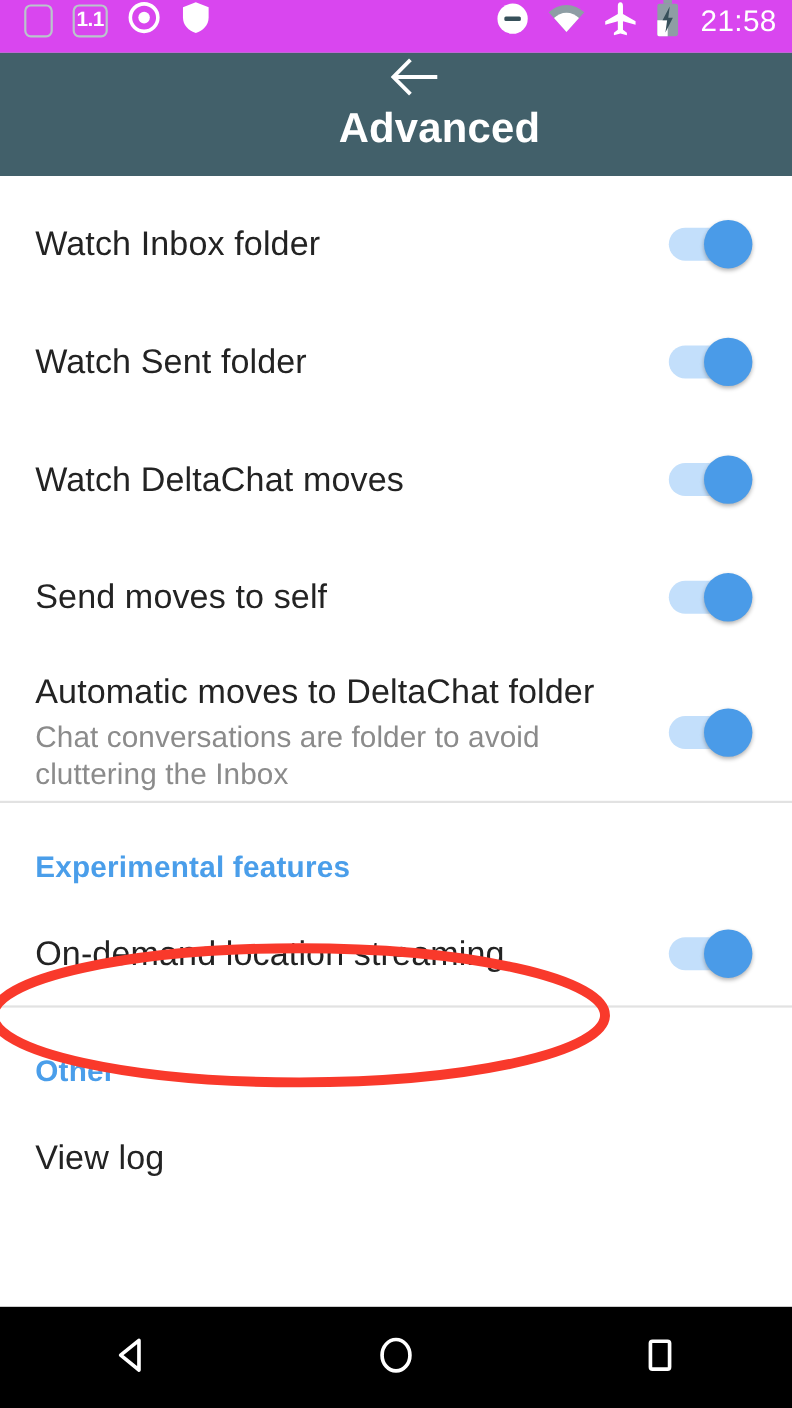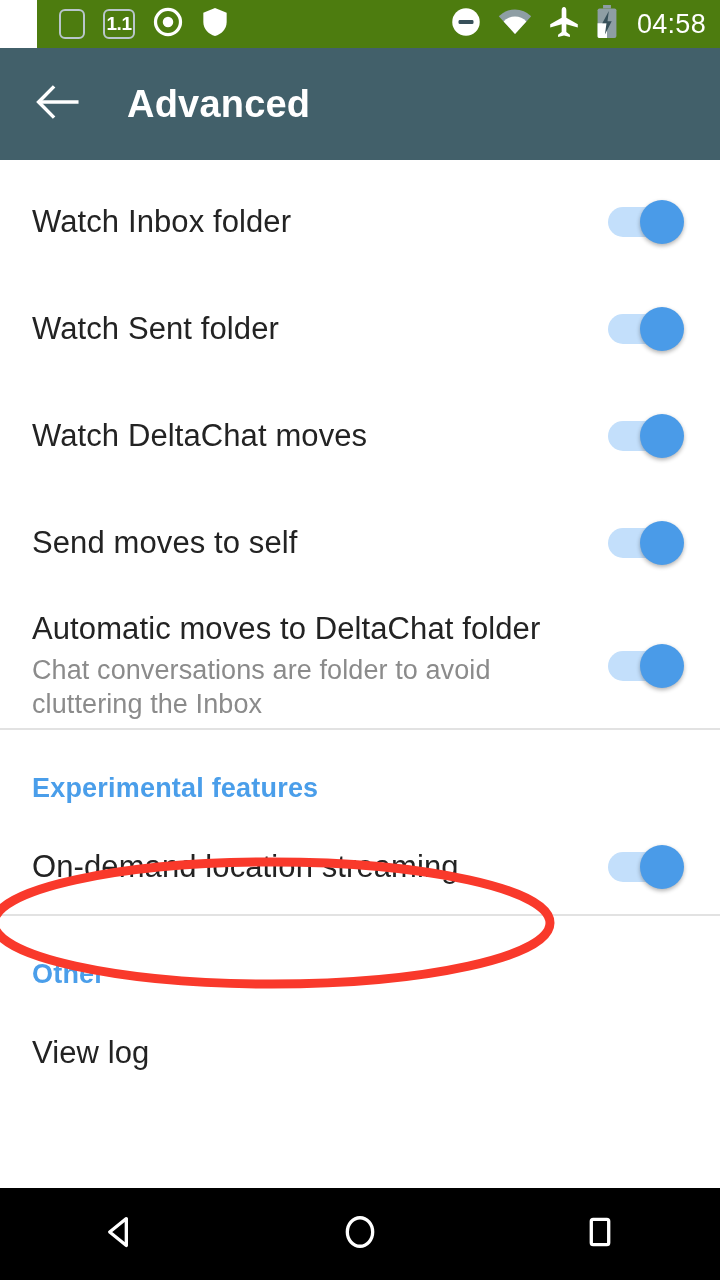--- a/index.html
+++ b/index.html
@@ -7,26 +7,25 @@
   body {
     font-family:"Liberation Sans", sans-serif;
     background:#ffffff;
     overflow:hidden;
     position:relative;
   }
 
   
   #status-bar {
     height:48px;
-    background:#4d7c0f;
-    display:flex;
-    align-items:center;
+    background:#d946ef;
+    display:flex;
+    align-items:flex-start;
     padding:0 14px 0 22px;
     position:relative;
-    margin-left:37px;
   }
   #status-left { display:flex; align-items:center; gap:18px; }
   #status-right { margin-left:auto; display:flex; align-items:center; gap:17px; }
   .sb-icon { display:block; }
   .sb-box {
     width:26px; height:30px;
     border:2px solid #b9c6cb;
     border-radius:6px;
   }
   .sb-badge {
@@ -49,20 +48,21 @@
   }
 
   
   #app-bar {
     height:112px;
     background:#42606A;
     display:flex;
     align-items:center;
     padding-left:34px;
     position:relative;
+    flex-direction:column;
   }
   #app-bar::after {
     content:"";
     position:absolute;
     left:0; right:0; top:100%;
     height:9px;
     background:linear-gradient(to bottom, rgba(0,0,0,0.18), rgba(0,0,0,0));
     pointer-events:none;
   }
   #back-button {
@@ -210,21 +210,21 @@
       </svg>
     </span>
     <span class="sb-icon">
       <svg width="22" height="34" viewBox="0 0 16 26">
         <rect x="5" y="0" width="6" height="2.6" fill="#8e9ea4"></rect>
         <rect x="0.8" y="2.6" width="14.4" height="22.6" rx="1.5" fill="#8e9ea4"></rect>
         <path d="M0.8 14 L8 14 L8 25.2 L1.9 25.2 A1.2 1.2 0 0 1 0.8 24 Z" fill="#ffffff"></path>
         <path d="M9.4 4.5 L4.4 14 H7.6 L6.4 22.6 L11.6 12.4 H8.4 Z" fill="#37505A"></path>
       </svg>
     </span>
-    <span id="status-time">04:58</span>
+    <span id="status-time">21:58</span>
   </div>
 </div>
 
 <div id="app-bar">
   <div id="back-button">
     <span>
       <svg width="44" height="36" viewBox="0 0 30 24">
         <path d="M2 12 H29" stroke="#ffffff" stroke-width="2.4" fill="none"></path>
         <path d="M11.5 2.2 L1.8 12 L11.5 21.8" stroke="#ffffff" stroke-width="2.4" fill="none" stroke-linecap="square"></path>
       </svg>

